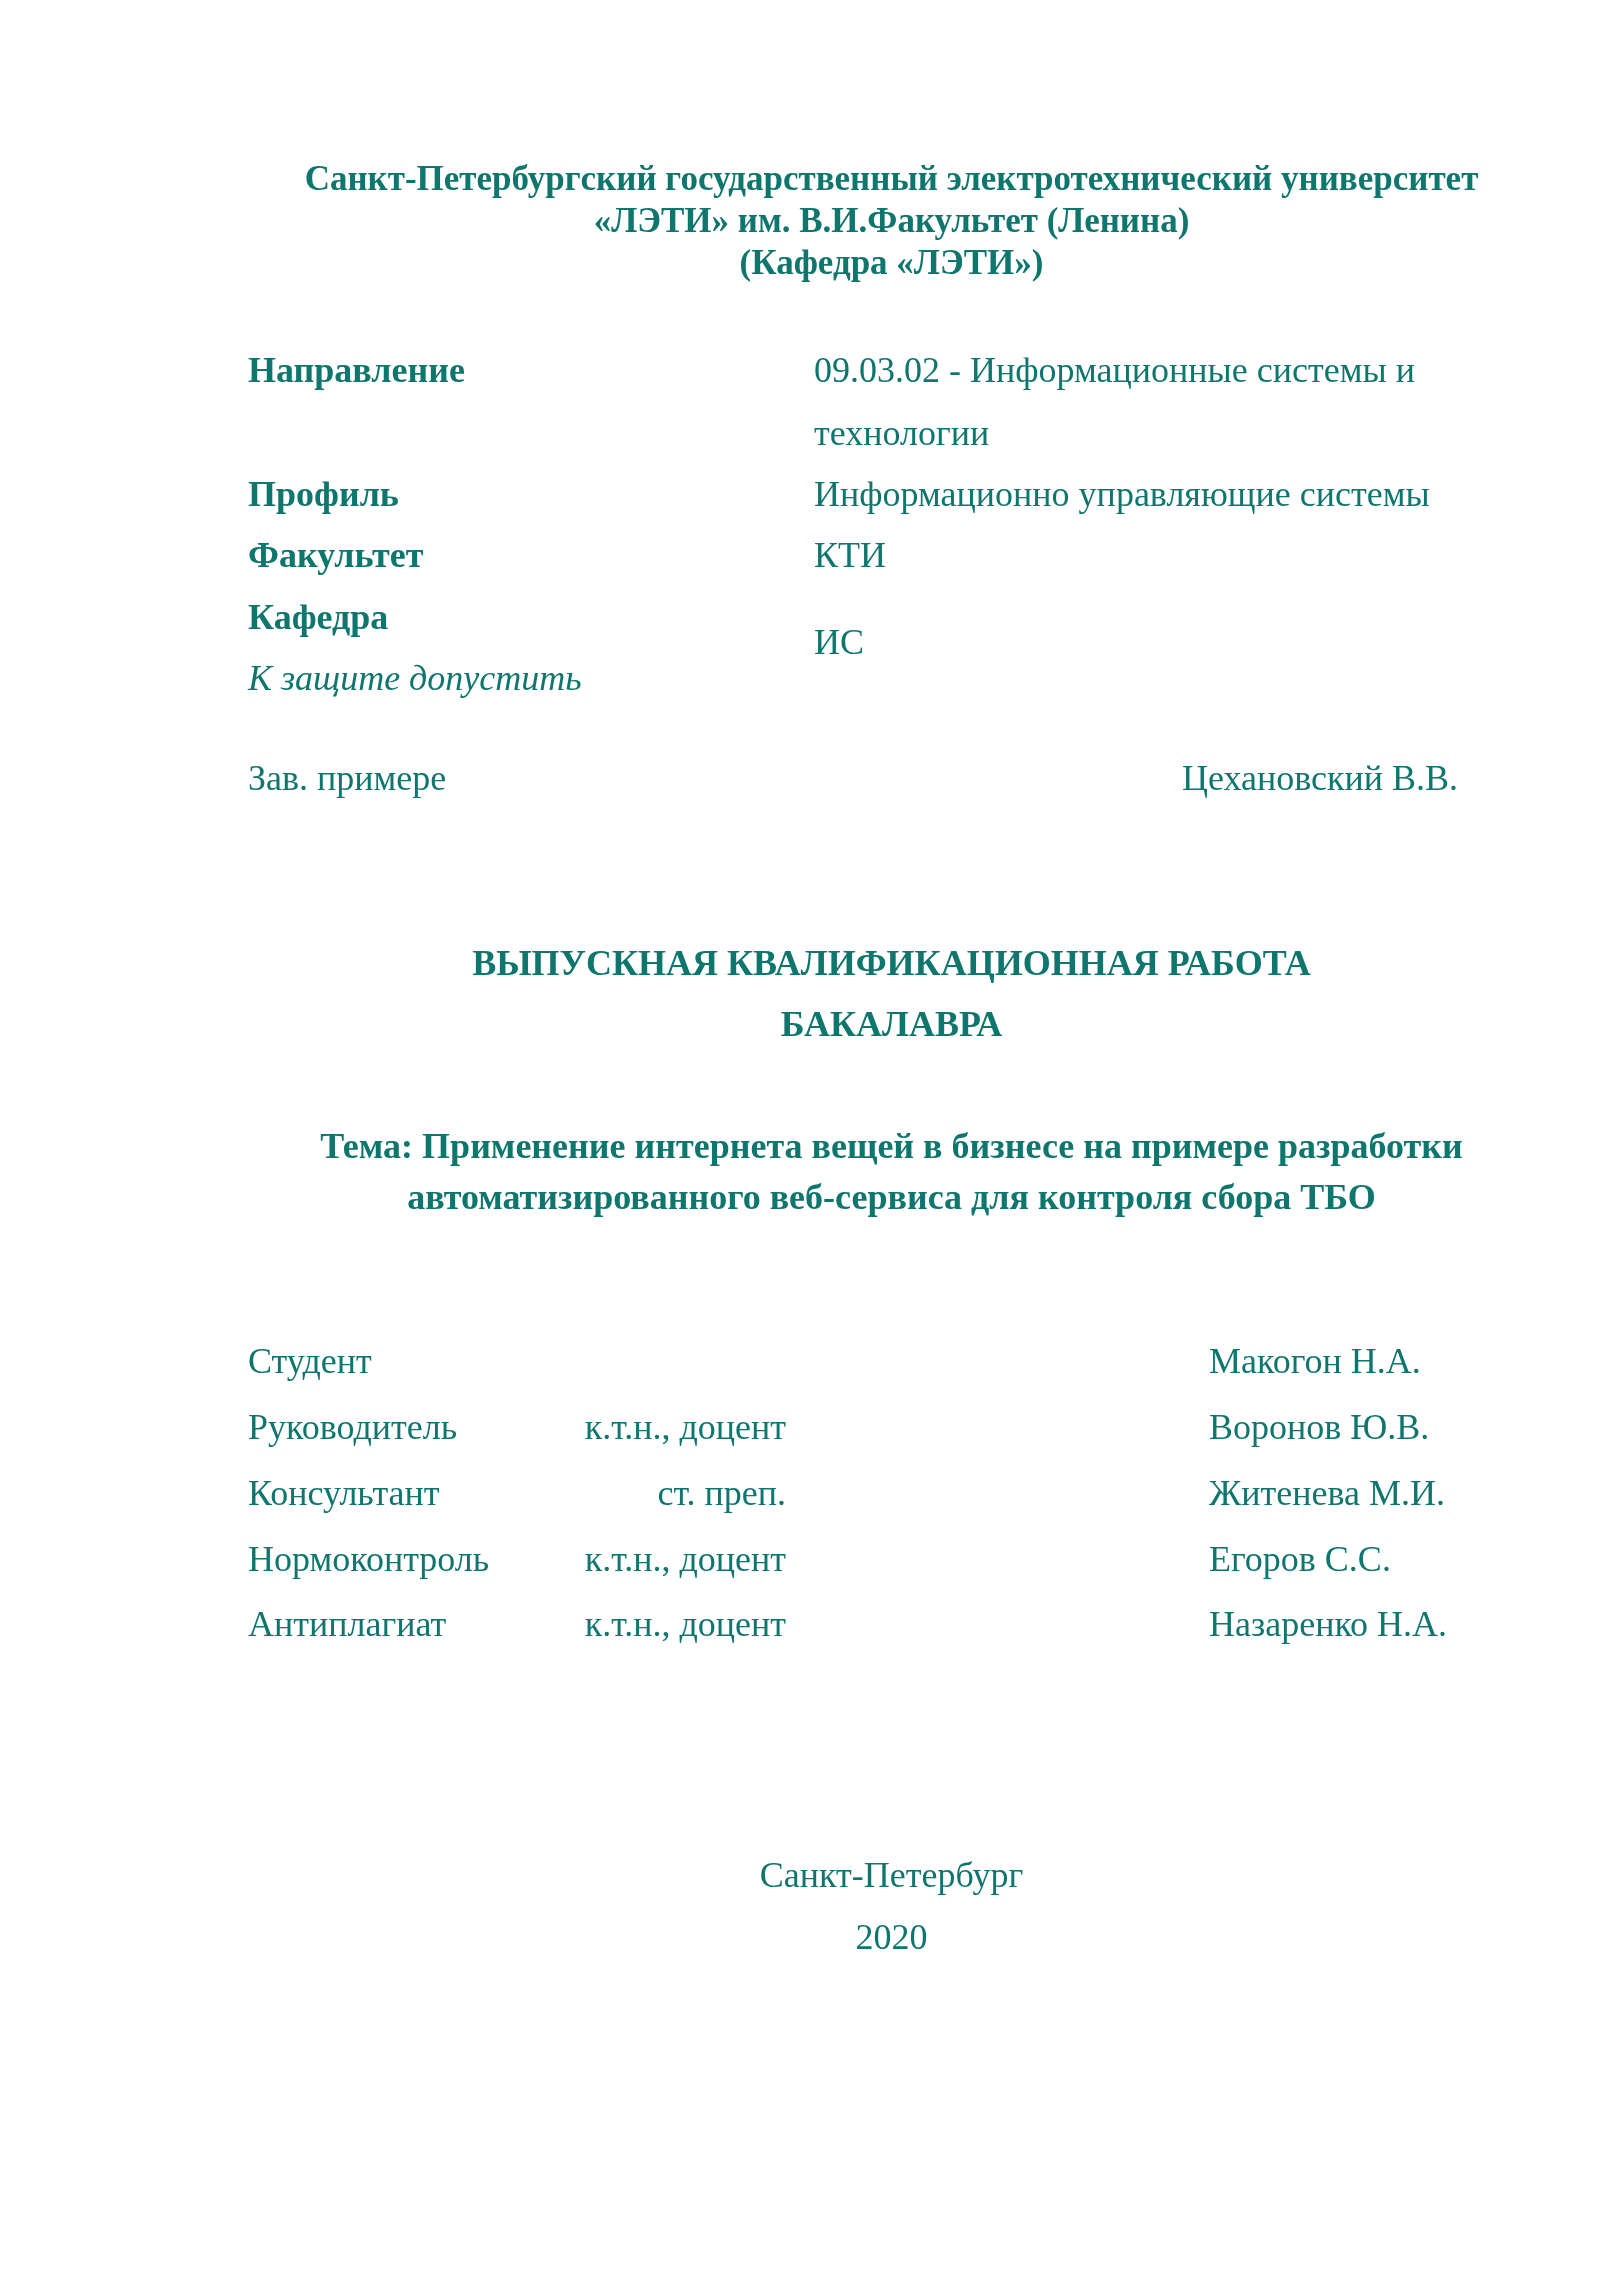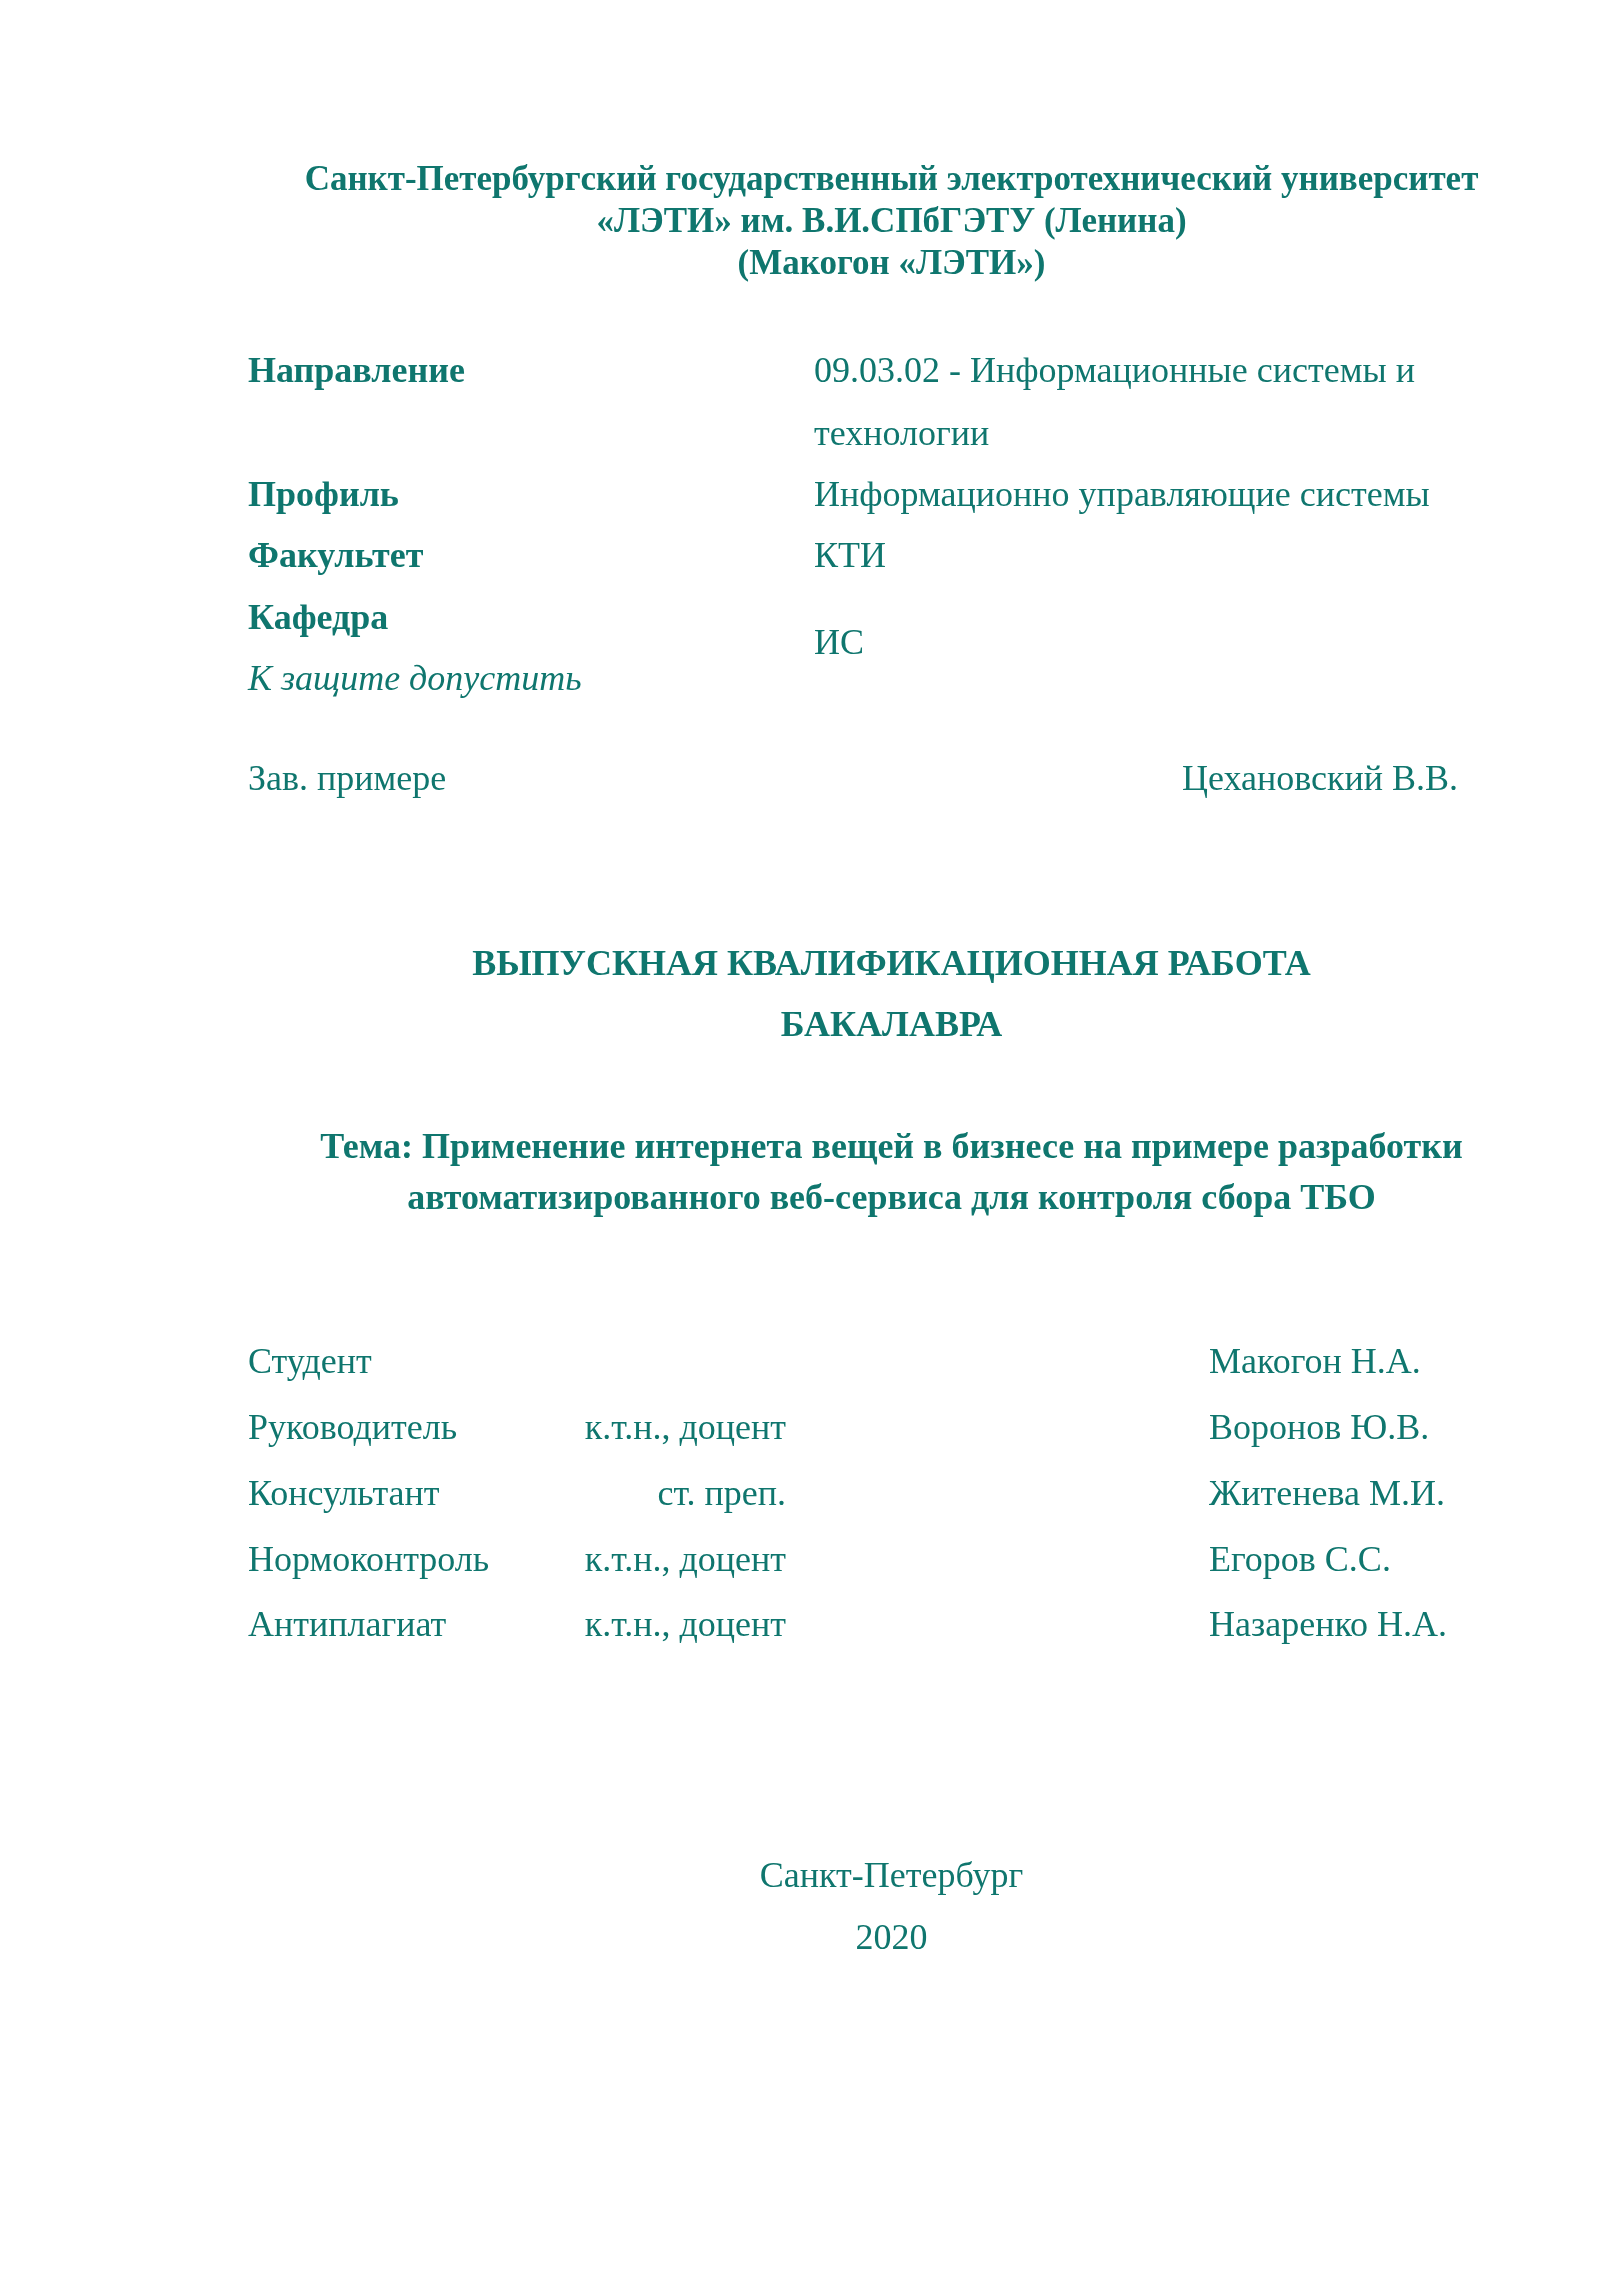--- a/index.html
+++ b/index.html
@@ -22,22 +22,22 @@
   .rank { left: 550px; width: 236px; text-align: right; }
   .nm { left: 1209px; }
 </style>
 </head>
 <body>
 
 <div class="page">
 
   <div>
     <p class="t b hdr c" style="top:161px">Санкт-Петербургский государственный электротехнический университет</p>
-    <p class="t b hdr c" style="top:203px">«ЛЭТИ» им. В.И.СПбГЭТУ (Ленина)</p>
-    <p class="t b hdr c" style="top:245px">(Макогон «ЛЭТИ»)</p>
+    <p class="t b hdr c" style="top:203px">«ЛЭТИ» им. В.И.Факультет (Ленина)</p>
+    <p class="t b hdr c" style="top:245px">(Кафедра «ЛЭТИ»)</p>
   </div>
 
   <div>
     <p class="t b L" style="top:352px">Направление</p>
     <p class="t V" style="top:352px">09.03.02 - Информационные системы и</p>
     <p class="t V" style="top:415px">технологии</p>
 
     <p class="t b L" style="top:476px">Профиль</p>
     <p class="t V" style="top:476px">Информационно управляющие системы</p>
 

